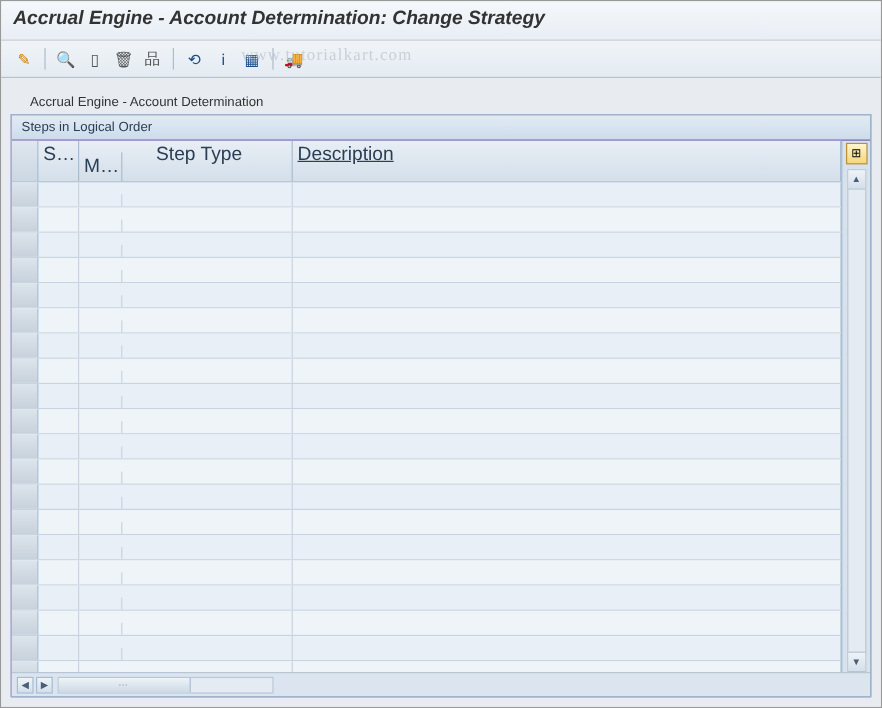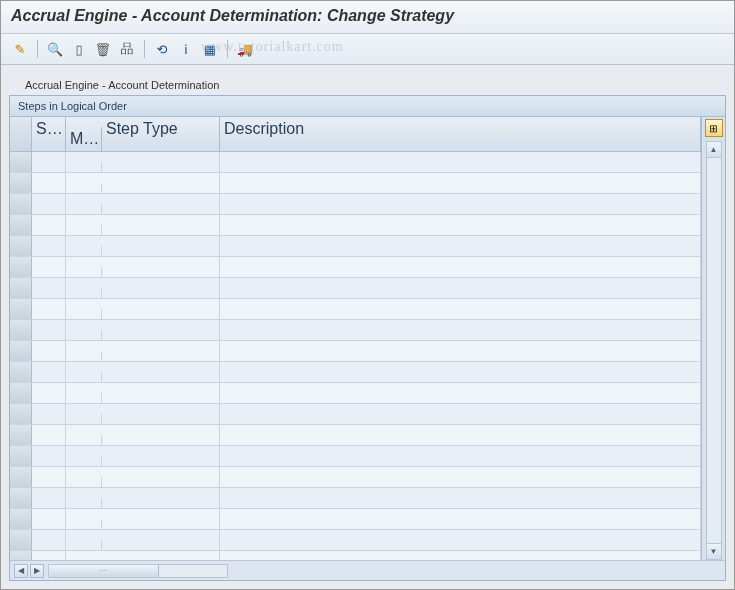--- a/index.html
+++ b/index.html
@@ -105,22 +105,22 @@
       padding: 3px 4px;
       font-size: 16px;
       color: #2a3f55;
       white-space: nowrap;
       overflow: hidden;
       text-overflow: ellipsis;
     }
     .col-sel { width: 22px; flex-shrink: 0; background: linear-gradient(#dfe7ef,#cbd7e3); }
     .col-st { width: 34px; flex-shrink: 0; }
     .col-ma { width: 36px; flex-shrink: 0; margin-top: 10px; }
-    .col-type { width: 118px; flex-shrink: 0; }
-    .col-desc { flex: 1; }
+    .col-type { width: 118px; flex-shrink: 0; margin-left: 24px; }
+    .col-desc { flex: 1; text-decoration: underline; }
     .grid-body {
       overflow: hidden;
     }
     .grid-row {
       display: flex;
       height: 21px;
       border-bottom: 1px solid #c8d4e0;
     }
     .grid-row:nth-child(odd) { background: #e9eff6; }
     .grid-row:nth-child(even) { background: #eff4f9; }

